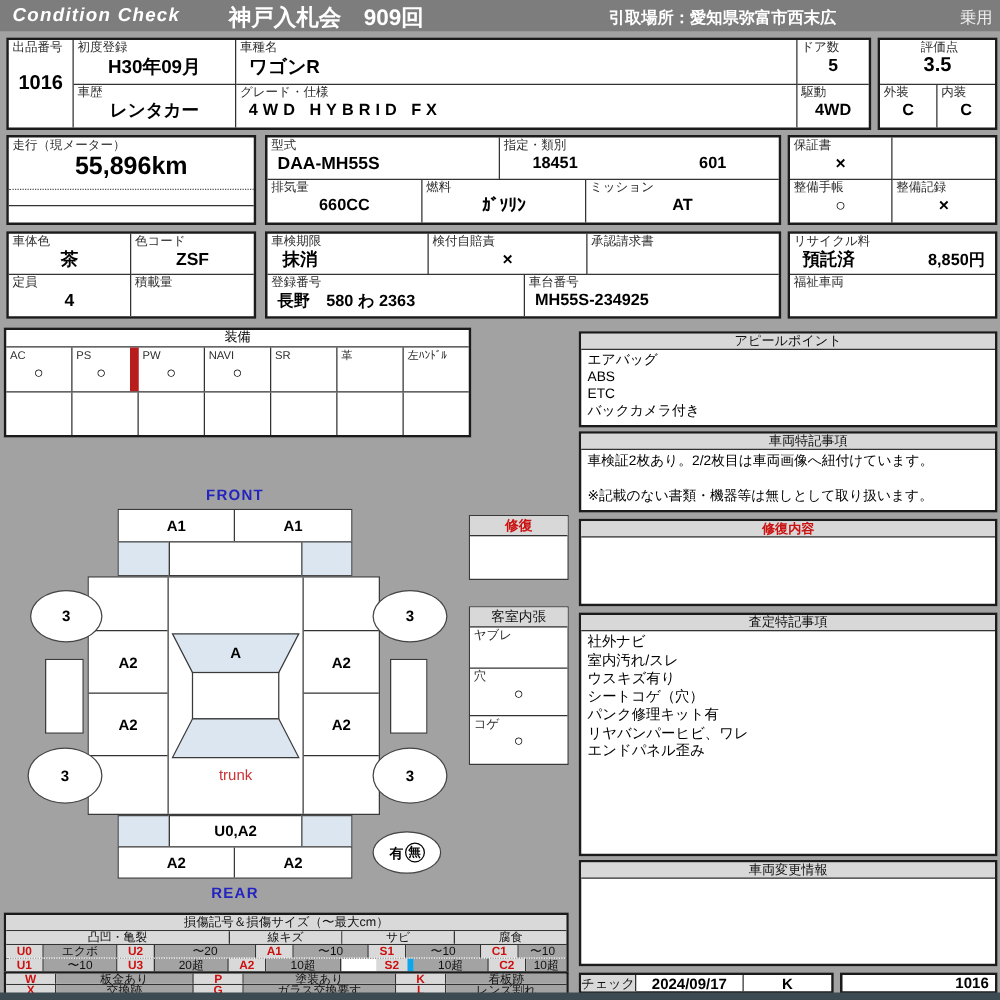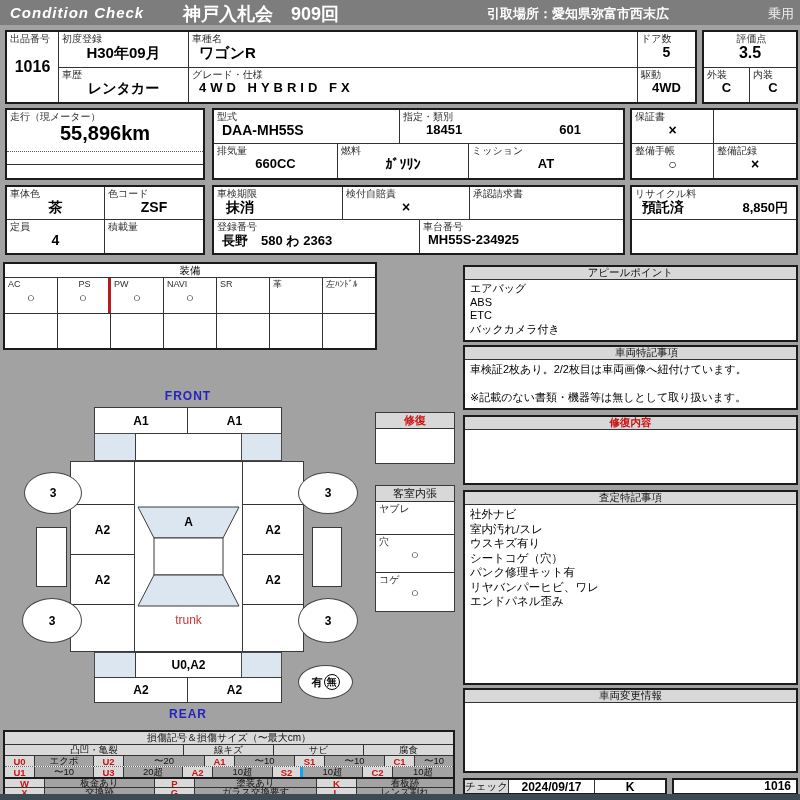--- a/index.html
+++ b/index.html
@@ -173,30 +173,33 @@
   </div>
 
   <div class="box" style="left:630px;top:185px;width:168px;height:70px;">
     <div class="abs" style="left:0;top:0;width:164px;height:33px;border-bottom:1px solid #333;">
       <div class="lbl">リサイクル料</div>
       <div style="display:flex;justify-content:space-between;padding:0 8px 0 10px;">
         <span class="val" style="font-size:14px;">預託済</span>
         <span class="val" style="font-size:13px;">8,850円</span>
       </div>
     </div>
+    <div class="abs" style="left:0;top:33px;width:164px;height:33px;">
+      <div class="lbl">福祉車両</div>
+    </div>
   </div>
 
   <div class="box" style="left:3px;top:262px;width:374px;height:88px;">
     <div style="height:14px;border-bottom:1px solid #333;font-size:10.5px;text-align:center;line-height:13px;">装備</div>
     <div style="display:flex;height:36px;border-bottom:1px solid #333;">
       <div style="width:53px;border-right:1px solid #333;">
           <div class="lbl" style="font-size:9px;">AC</div>
           <div class="ctr" style="font-size:13px;font-weight:bold;">○</div>
         </div>
-      <div style="width:53px;border-right:3px solid #b91c1c;text-align:center;">
+      <div style="width:53px;border-right:7px solid #b91c1c;">
           <div class="lbl" style="font-size:9px;">PS</div>
           <div class="ctr" style="font-size:13px;font-weight:bold;">○</div>
         </div>
       <div style="width:53px;border-right:1px solid #333;">
           <div class="lbl" style="font-size:9px;">PW</div>
           <div class="ctr" style="font-size:13px;font-weight:bold;">○</div>
         </div>
       <div style="width:53px;border-right:1px solid #333;">
           <div class="lbl" style="font-size:9px;">NAVI</div>
           <div class="ctr" style="font-size:13px;font-weight:bold;">○</div>
@@ -370,21 +373,21 @@
       <div class="rcode" style="width:30px;border-right:1px solid #333;">C1</div>
       <div class="dcell" style="flex:1;">〜10</div>
     </div>
     <div style="display:flex;height:11px;">
       <div class="rcode" style="width:30px;border-right:1px solid #333;">U1</div>
       <div class="dcell" style="width:59px;border-right:1px solid #333;">〜10</div>
       <div class="rcode" style="width:30px;border-right:1px solid #333;">U3</div>
       <div class="dcell" style="width:59px;border-right:1px solid #333;">20超</div>
       <div class="rcode" style="width:30px;border-right:1px solid #333;">A2</div>
       <div class="dcell" style="width:60px;border-right:1px solid #333;">10超</div>
-      <div class="rcode" style="width:30px;border-right:3px solid #0ea5e9;">S2</div>
+      <div class="rcode" style="width:30px;border-right:5px solid #0ea5e9;margin-left:28px;">S2</div>
       <div class="dcell" style="width:60px;border-right:1px solid #333;">10超</div>
       <div class="rcode" style="width:30px;border-right:1px solid #333;">C2</div>
       <div class="dcell" style="flex:1;">10超</div>
     </div>
   </div>
 
   <div class="abs" style="left:3px;top:777px;width:452px;border:2px solid #1b1b1b;background:#fff;">
     <div style="display:flex;height:9px;border-bottom:1px solid #333;">
       <div class="rcode" style="width:40px;border-right:1px solid #333;">W</div>
       <div class="dcell" style="width:110px;border-right:1px solid #333;">板金あり</div>

